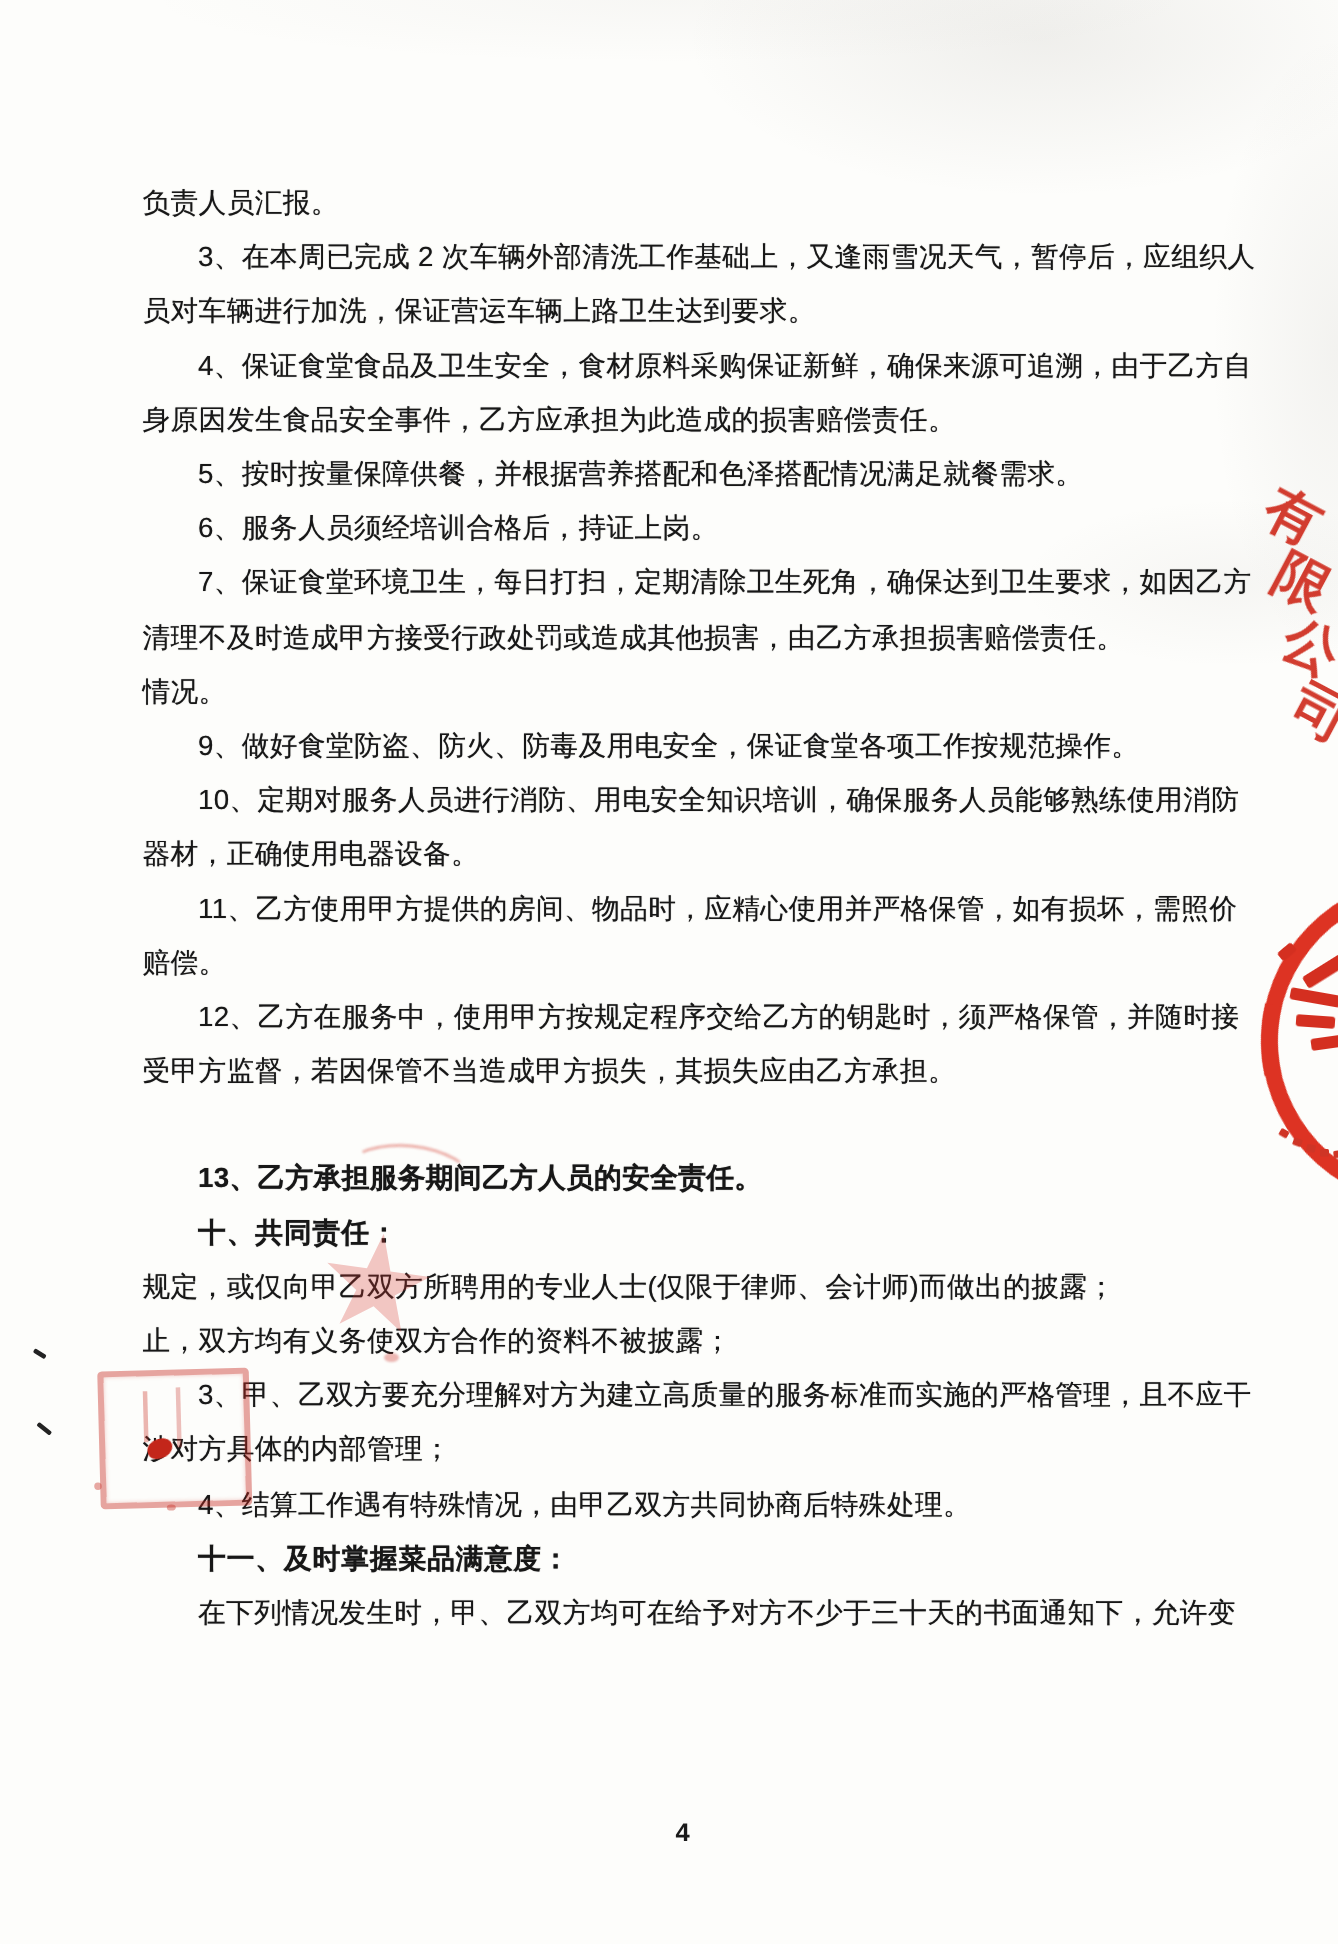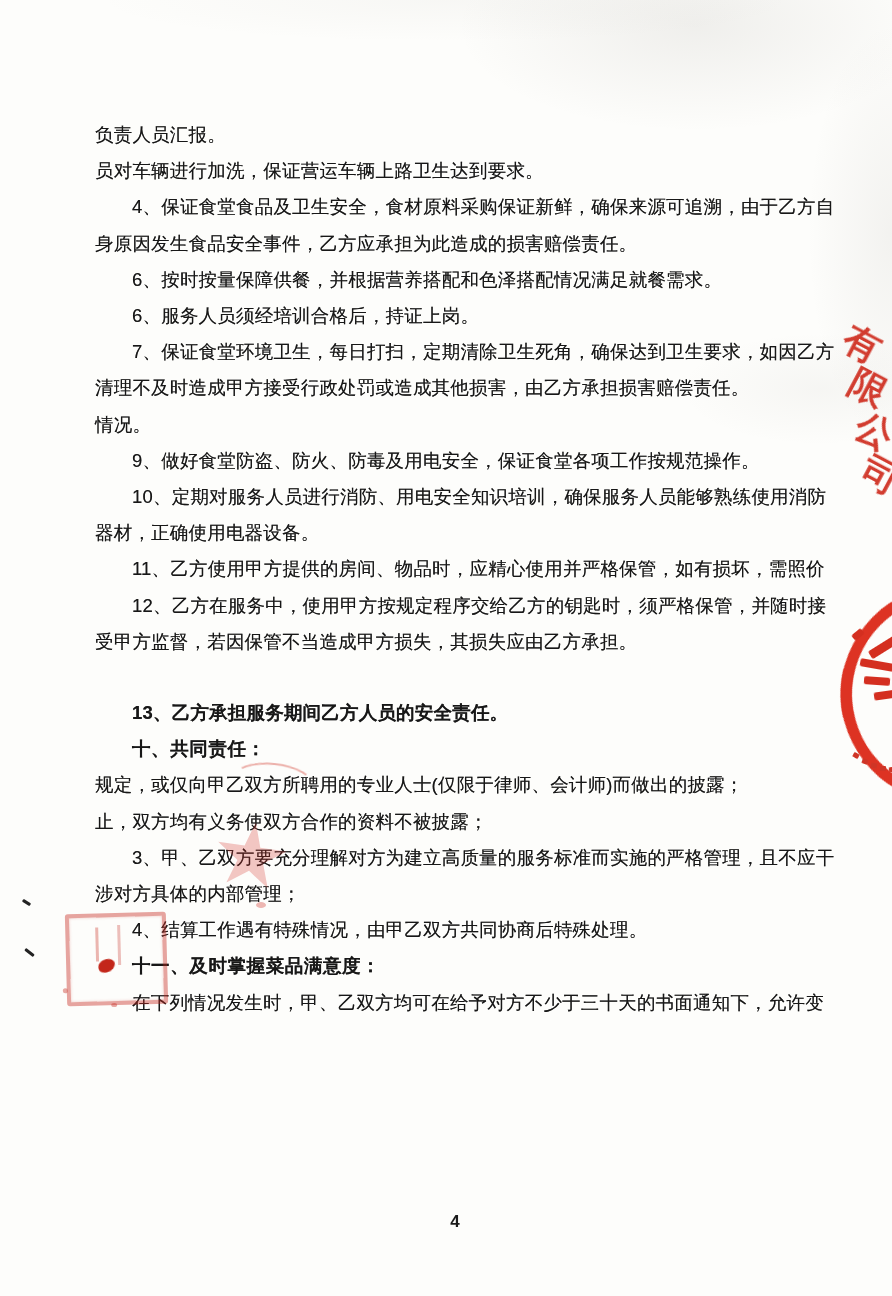--- a/index.html
+++ b/index.html
@@ -89,32 +89,34 @@
 </style>
 </head>
 <body>
 
 <div class="page">
 
   <div class="scan-noise"></div>
 
   <div class="doc-lines">
       <p class="line">负责人员汇报。</p>
+      <p class="line indent">3、在本周已完成 2 次车辆外部清洗工作基础上，又逢雨雪况天气，暂停后，应组织人</p>
       <p class="line">员对车辆进行加洗，保证营运车辆上路卫生达到要求。</p>
       <p class="line indent">4、保证食堂食品及卫生安全，食材原料采购保证新鲜，确保来源可追溯，由于乙方自</p>
       <p class="line">身原因发生食品安全事件，乙方应承担为此造成的损害赔偿责任。</p>
-      <p class="line indent">6、按时按量保障供餐，并根据营养搭配和色泽搭配情况满足就餐需求。</p>
+      <p class="line indent">5、按时按量保障供餐，并根据营养搭配和色泽搭配情况满足就餐需求。</p>
       <p class="line indent">6、服务人员须经培训合格后，持证上岗。</p>
       <p class="line indent">7、保证食堂环境卫生，每日打扫，定期清除卫生死角，确保达到卫生要求，如因乙方</p>
       <p class="line">清理不及时造成甲方接受行政处罚或造成其他损害，由乙方承担损害赔偿责任。</p>
       <p class="line">情况。</p>
       <p class="line indent">9、做好食堂防盗、防火、防毒及用电安全，保证食堂各项工作按规范操作。</p>
       <p class="line indent">10、定期对服务人员进行消防、用电安全知识培训，确保服务人员能够熟练使用消防</p>
       <p class="line">器材，正确使用电器设备。</p>
       <p class="line indent">11、乙方使用甲方提供的房间、物品时，应精心使用并严格保管，如有损坏，需照价</p>
+      <p class="line">赔偿。</p>
       <p class="line indent">12、乙方在服务中，使用甲方按规定程序交给乙方的钥匙时，须严格保管，并随时接</p>
       <p class="line">受甲方监督，若因保管不当造成甲方损失，其损失应由乙方承担。</p>
       <p class="line indent semibold">13、乙方承担服务期间乙方人员的安全责任。</p>
       <p class="line indent bold">十、共同责任：</p>
       <p class="line">规定，或仅向甲乙双方所聘用的专业人士(仅限于律师、会计师)而做出的披露；</p>
       <p class="line">止，双方均有义务使双方合作的资料不被披露；</p>
       <p class="line indent">3、甲、乙双方要充分理解对方为建立高质量的服务标准而实施的严格管理，且不应干</p>
       <p class="line">涉对方具体的内部管理；</p>
       <p class="line indent">4、结算工作遇有特殊情况，由甲乙双方共同协商后特殊处理。</p>
       <p class="line indent bold">十一、及时掌握菜品满意度：</p>

